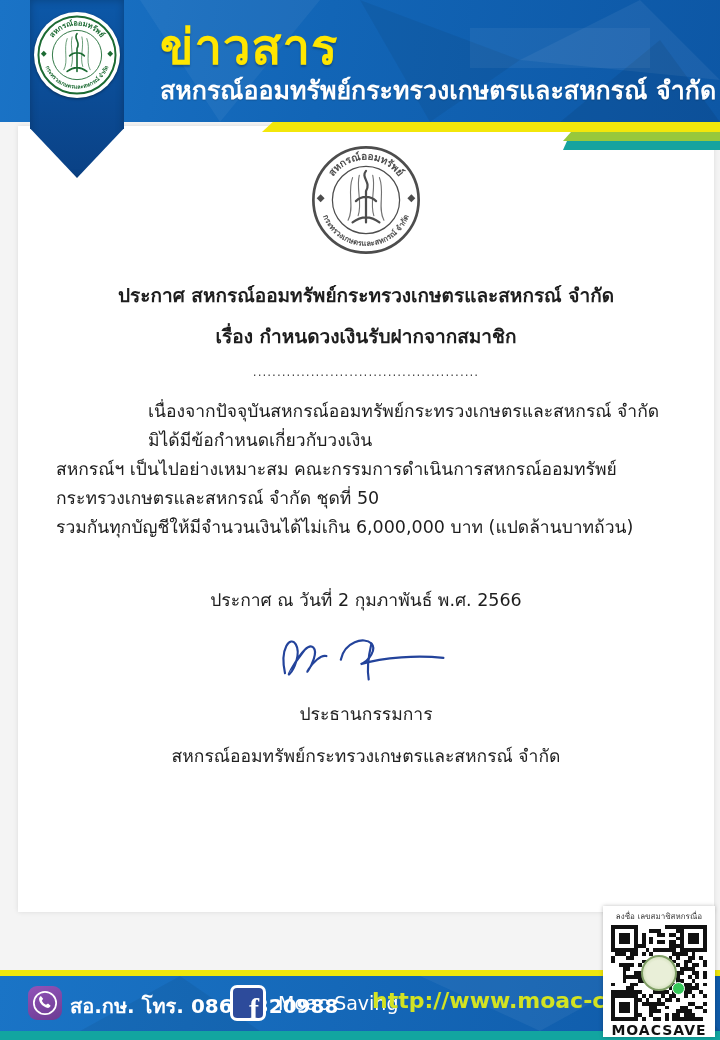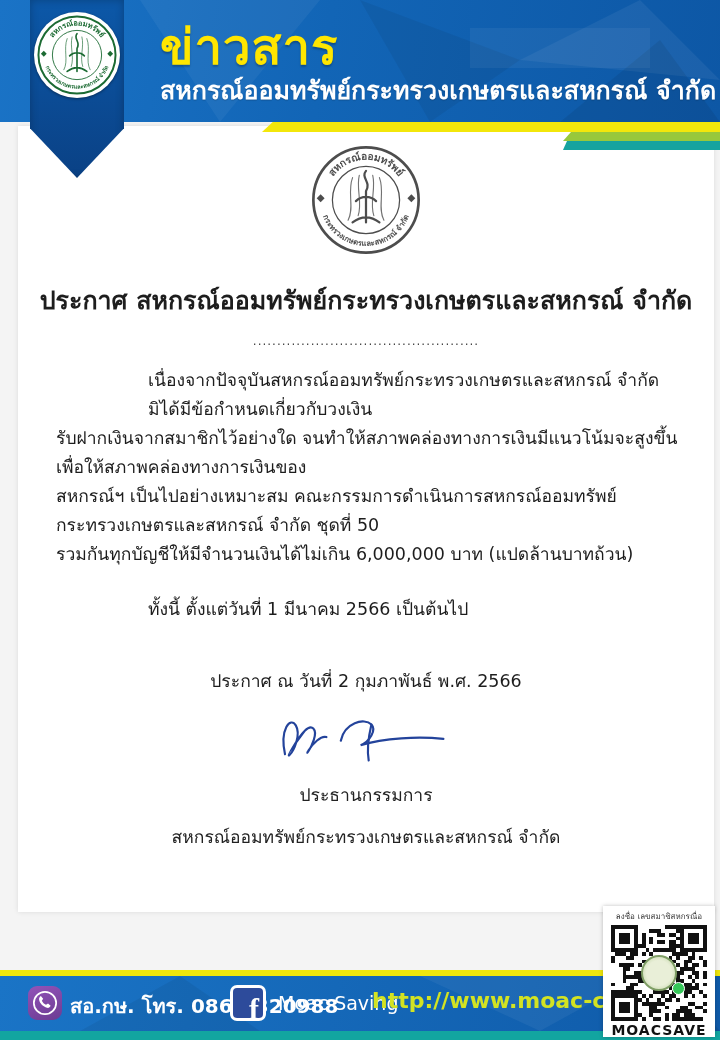--- a/index.html
+++ b/index.html
@@ -55,21 +55,21 @@
   .strip-tealtop{ position:absolute; top:141px; left:563px; right:0; height:9px;
     background:#16a39f; z-index:3; clip-path:polygon(4px 0,100% 0,100% 100%,0 100%); }
 
   
   .paper {
     position:absolute; left:18px; right:6px; top:126px; height:786px; z-index:1;
     background:#fff; box-shadow:0 0 5px rgba(0,0,0,.10);
     color:#222; text-align:center;
   }
   .doc-seal { margin-top:18px; width:112px; height:112px; }
-  .doc-title  { margin-top:20px; font-size:25px; font-weight:bold; color:#1d1d1d; }
+  .doc-title  { margin-top:20px; font-size:19px; font-weight:bold; color:#1d1d1d; }
   .doc-subject{ margin-top:11px; font-size:19px; font-weight:bold; color:#1d1d1d; }
   .doc-dots   { margin-top:14px; font-size:12px; letter-spacing:1px; color:#444; }
   .doc-body   { margin-top:18px; padding:0 36px 0 38px; text-align:left;
                 font-size:17.5px; line-height:29px; color:#1d1d1d; }
   .doc-body .ln-indent { padding-left:92px; }
   .doc-effective { margin-top:26px; padding-left:130px; text-align:left;
                    font-size:17.5px; color:#1d1d1d; }
   .doc-announce  { margin-top:44px; font-size:17.5px; color:#1d1d1d; }
   .signature-svg { display:block; margin:14px auto 0; width:180px; height:58px; }
   .signature-svg path { fill:none; stroke:#23439b; stroke-width:2.4; stroke-linecap:round; }
@@ -167,30 +167,29 @@
     <circle class="ring thin" cx="50" cy="50" r="30"></circle>
     <path class="fig" d="M50,24 C45,30 55,34 50,42 M50,42 L50,70 M41,51 C46,46 54,46 59,51 M38,70 C46,64 54,64 62,70"></path>
     <path class="fig2" d="M38,30 C33,43 40,57 34,68 M62,30 C67,43 60,57 66,68 M44,28 C41,40 47,52 43,64 M56,28 C59,40 53,52 57,64"></path>
     <rect class="dia" x="7" y="46" width="5" height="5" transform="rotate(45 9.5 48.5)"></rect>
     <rect class="dia" x="88" y="46" width="5" height="5" transform="rotate(45 90.5 48.5)"></rect>
     <text class="st"><textPath href="#a2t" startOffset="50%" text-anchor="middle">สหกรณ์ออมทรัพย์</textPath></text>
     <text class="sb"><textPath href="#a2b" startOffset="50%" text-anchor="middle">กระทรวงเกษตรและสหกรณ์ จำกัด</textPath></text>
   </svg>
 
   <div class="doc-title">ประกาศ สหกรณ์ออมทรัพย์กระทรวงเกษตรและสหกรณ์  จำกัด</div>
+  <div class="doc-subject">เรื่อง   กำหนดวงเงินรับฝากจากสมาชิก</div>
   <div class="doc-dots">...............................................</div>
 
   <div class="doc-body">
     <div class="ln-indent">เนื่องจากปัจจุบันสหกรณ์ออมทรัพย์กระทรวงเกษตรและสหกรณ์ จำกัด มิได้มีข้อกำหนดเกี่ยวกับวงเงิน</div>
-    <div>รับฝากเงินจากสมาชิกไว้อย่างใด   จนทำให้สภาพคล่องทางการเงินมีแนวโน้มจะสูงขึ้น เพื่อให้สภาพคล่องทางการเงินของ</div>
     <div>สหกรณ์ฯ เป็นไปอย่างเหมาะสม   คณะกรรมการดำเนินการสหกรณ์ออมทรัพย์กระทรวงเกษตรและสหกรณ์ จำกัด ชุดที่ 50</div>
     <div>รวมกันทุกบัญชีให้มีจำนวนเงินได้ไม่เกิน    6,000,000    บาท   (แปดล้านบาทถ้วน)</div>
   </div>
 
-  <div class="doc-effective">ทั้งนี้  ตั้งแต่วันที่  1  มีนาคม  2566  เป็นต้นไป</div>
   <div class="doc-announce">ประกาศ  ณ วันที่  2   กุมภาพันธ์   พ.ศ. 2566</div>
 
   <svg class="signature-svg" viewBox="0 0 200 60">
     <path d="M10,48 C4,20 16,6 22,16 C28,26 20,44 15,49 C11,53 24,30 32,22 C40,14 46,20 42,32 C38,44 32,50 36,44 C41,36 50,27 56,29"></path>
     <path d="M72,33 C76,13 98,7 106,15 C112,21 104,34 94,38 C120,30 158,28 186,31"></path>
     <path d="M106,15 C103,28 101,44 103,55"></path>
   </svg>
 
   <div class="doc-signer-title">ประธานกรรมการ</div>
   <div class="doc-signer-org">สหกรณ์ออมทรัพย์กระทรวงเกษตรและสหกรณ์  จำกัด</div>

